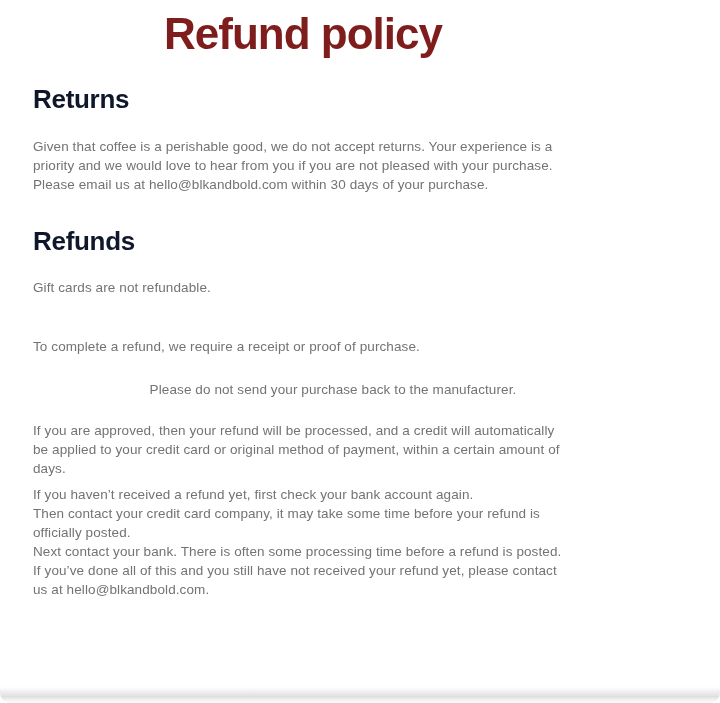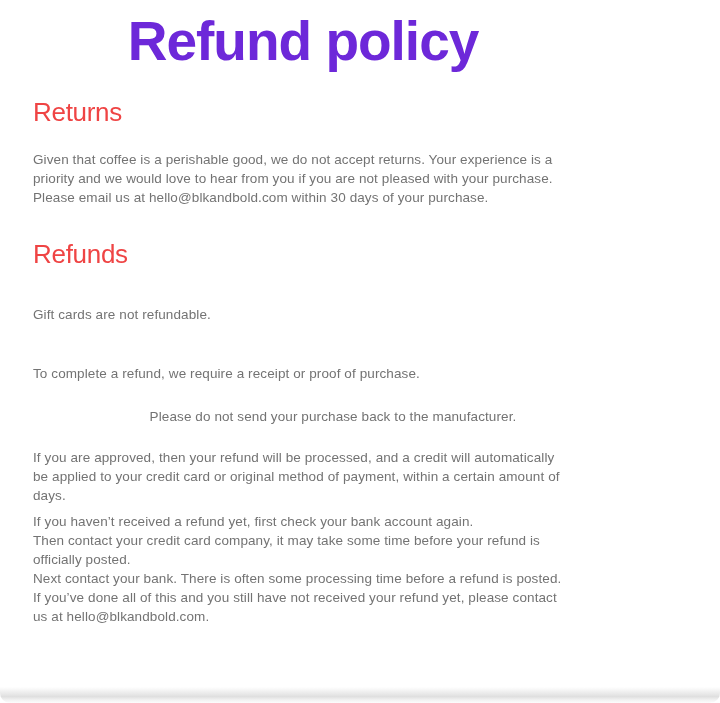--- a/index.html
+++ b/index.html
@@ -14,46 +14,46 @@
   .content {
     position: absolute;
     left: 33px;
     top: 8px;
     width: 600px;
   }
   .page-title {
     margin: 0;
     width: 540px;
     text-align: center;
-    font-size: 55px;
+    font-size: 44px;
     font-weight: 700;
     letter-spacing: -1px;
     line-height: 1.2;
-    color: #6d28d9;
+    color: #7f1d1d;
   }
   .section h2 {
     margin: 0;
     font-size: 26px;
-    font-weight: 400;
+    font-weight: 700;
     letter-spacing: -0.3px;
     line-height: 1.2;
-    color: #ef4444;
+    color: #0f172a;
   }
   .section p {
     margin: 0;
     font-size: 13.5px;
     line-height: 19px;
     color: #737373;
     white-space: pre;
     letter-spacing: 0.1px;
   }
   .sec-returns h2 { margin-top: 23px; }
   .sec-returns p  { margin-top: 22px; }
   .sec-refunds h2 { margin-top: 32px; }
-  .sec-refunds .p0 { margin-top: 35px; }
+  .sec-refunds .p0 { margin-top: 21px; }
   .sec-refunds .p1 { margin-top: 40px; }
   .sec-refunds .p2 { margin-top: 24px; text-align: center; }
   .sec-refunds .p3 { margin-top: 22px; }
   .sec-late h2 { margin-top: 49px; }
   .sec-late p  { margin-top: 7px; }
   .bottom-shadow {
     position: absolute;
     left: 0;
     right: 0;
     bottom: 0;

